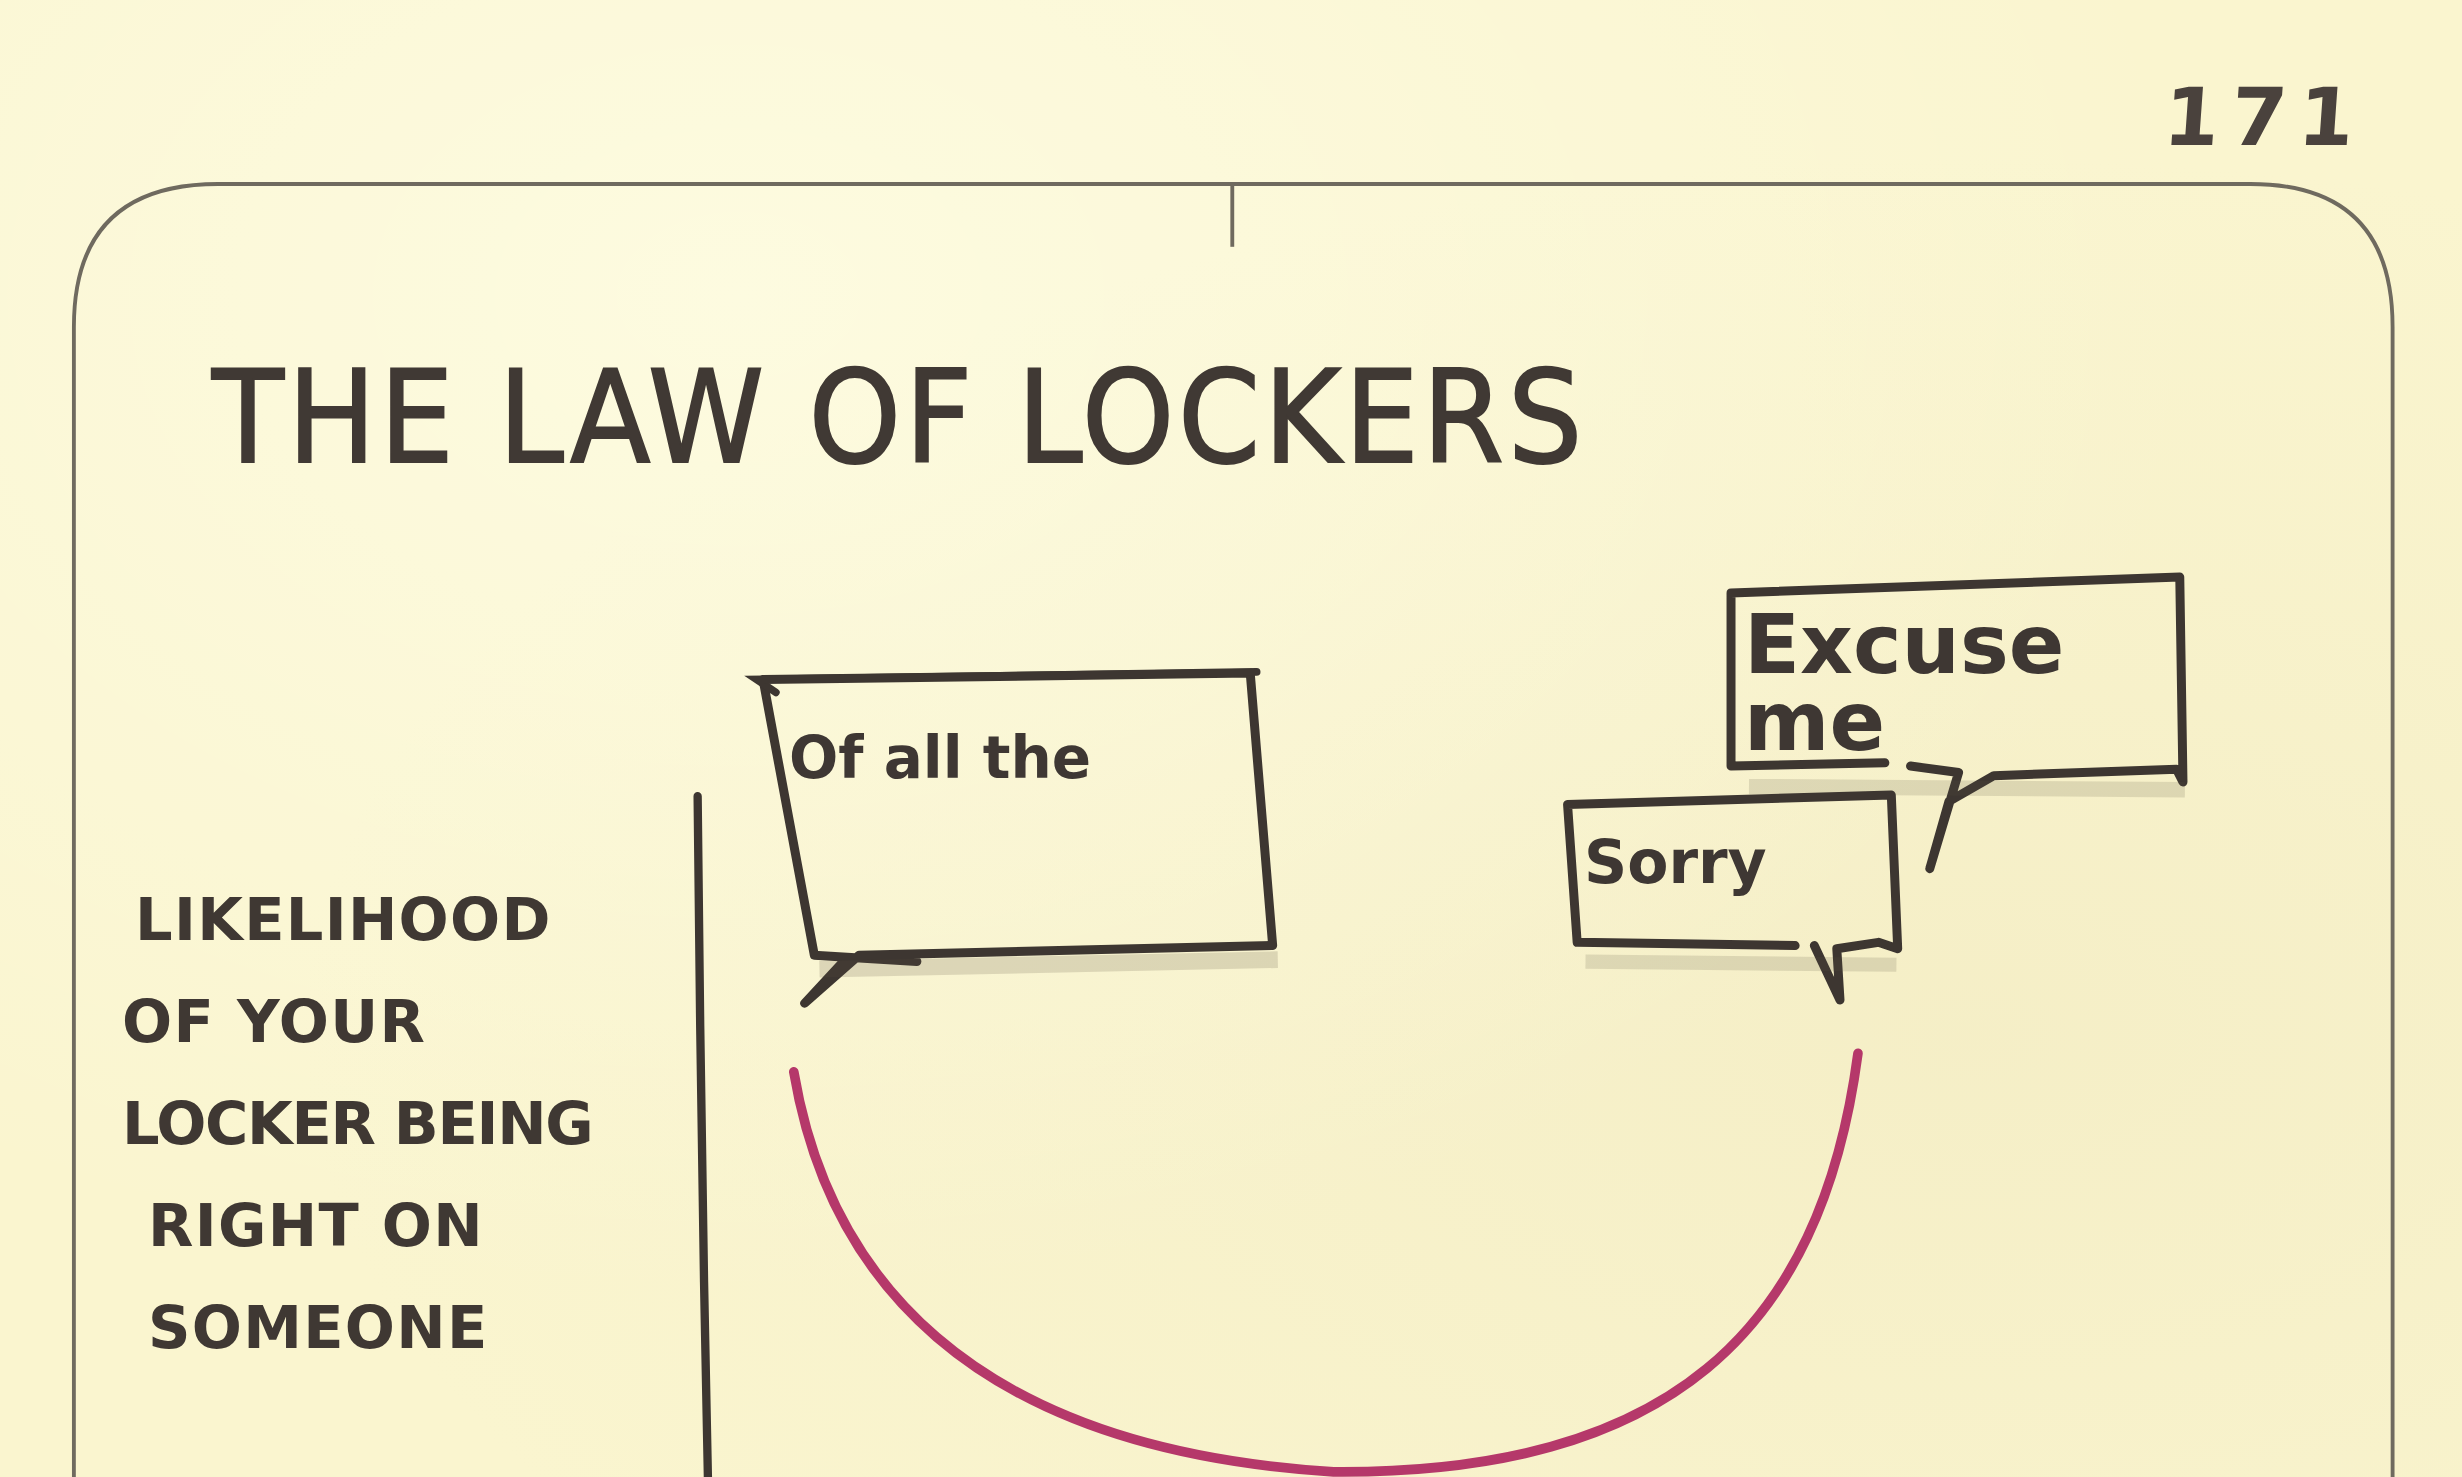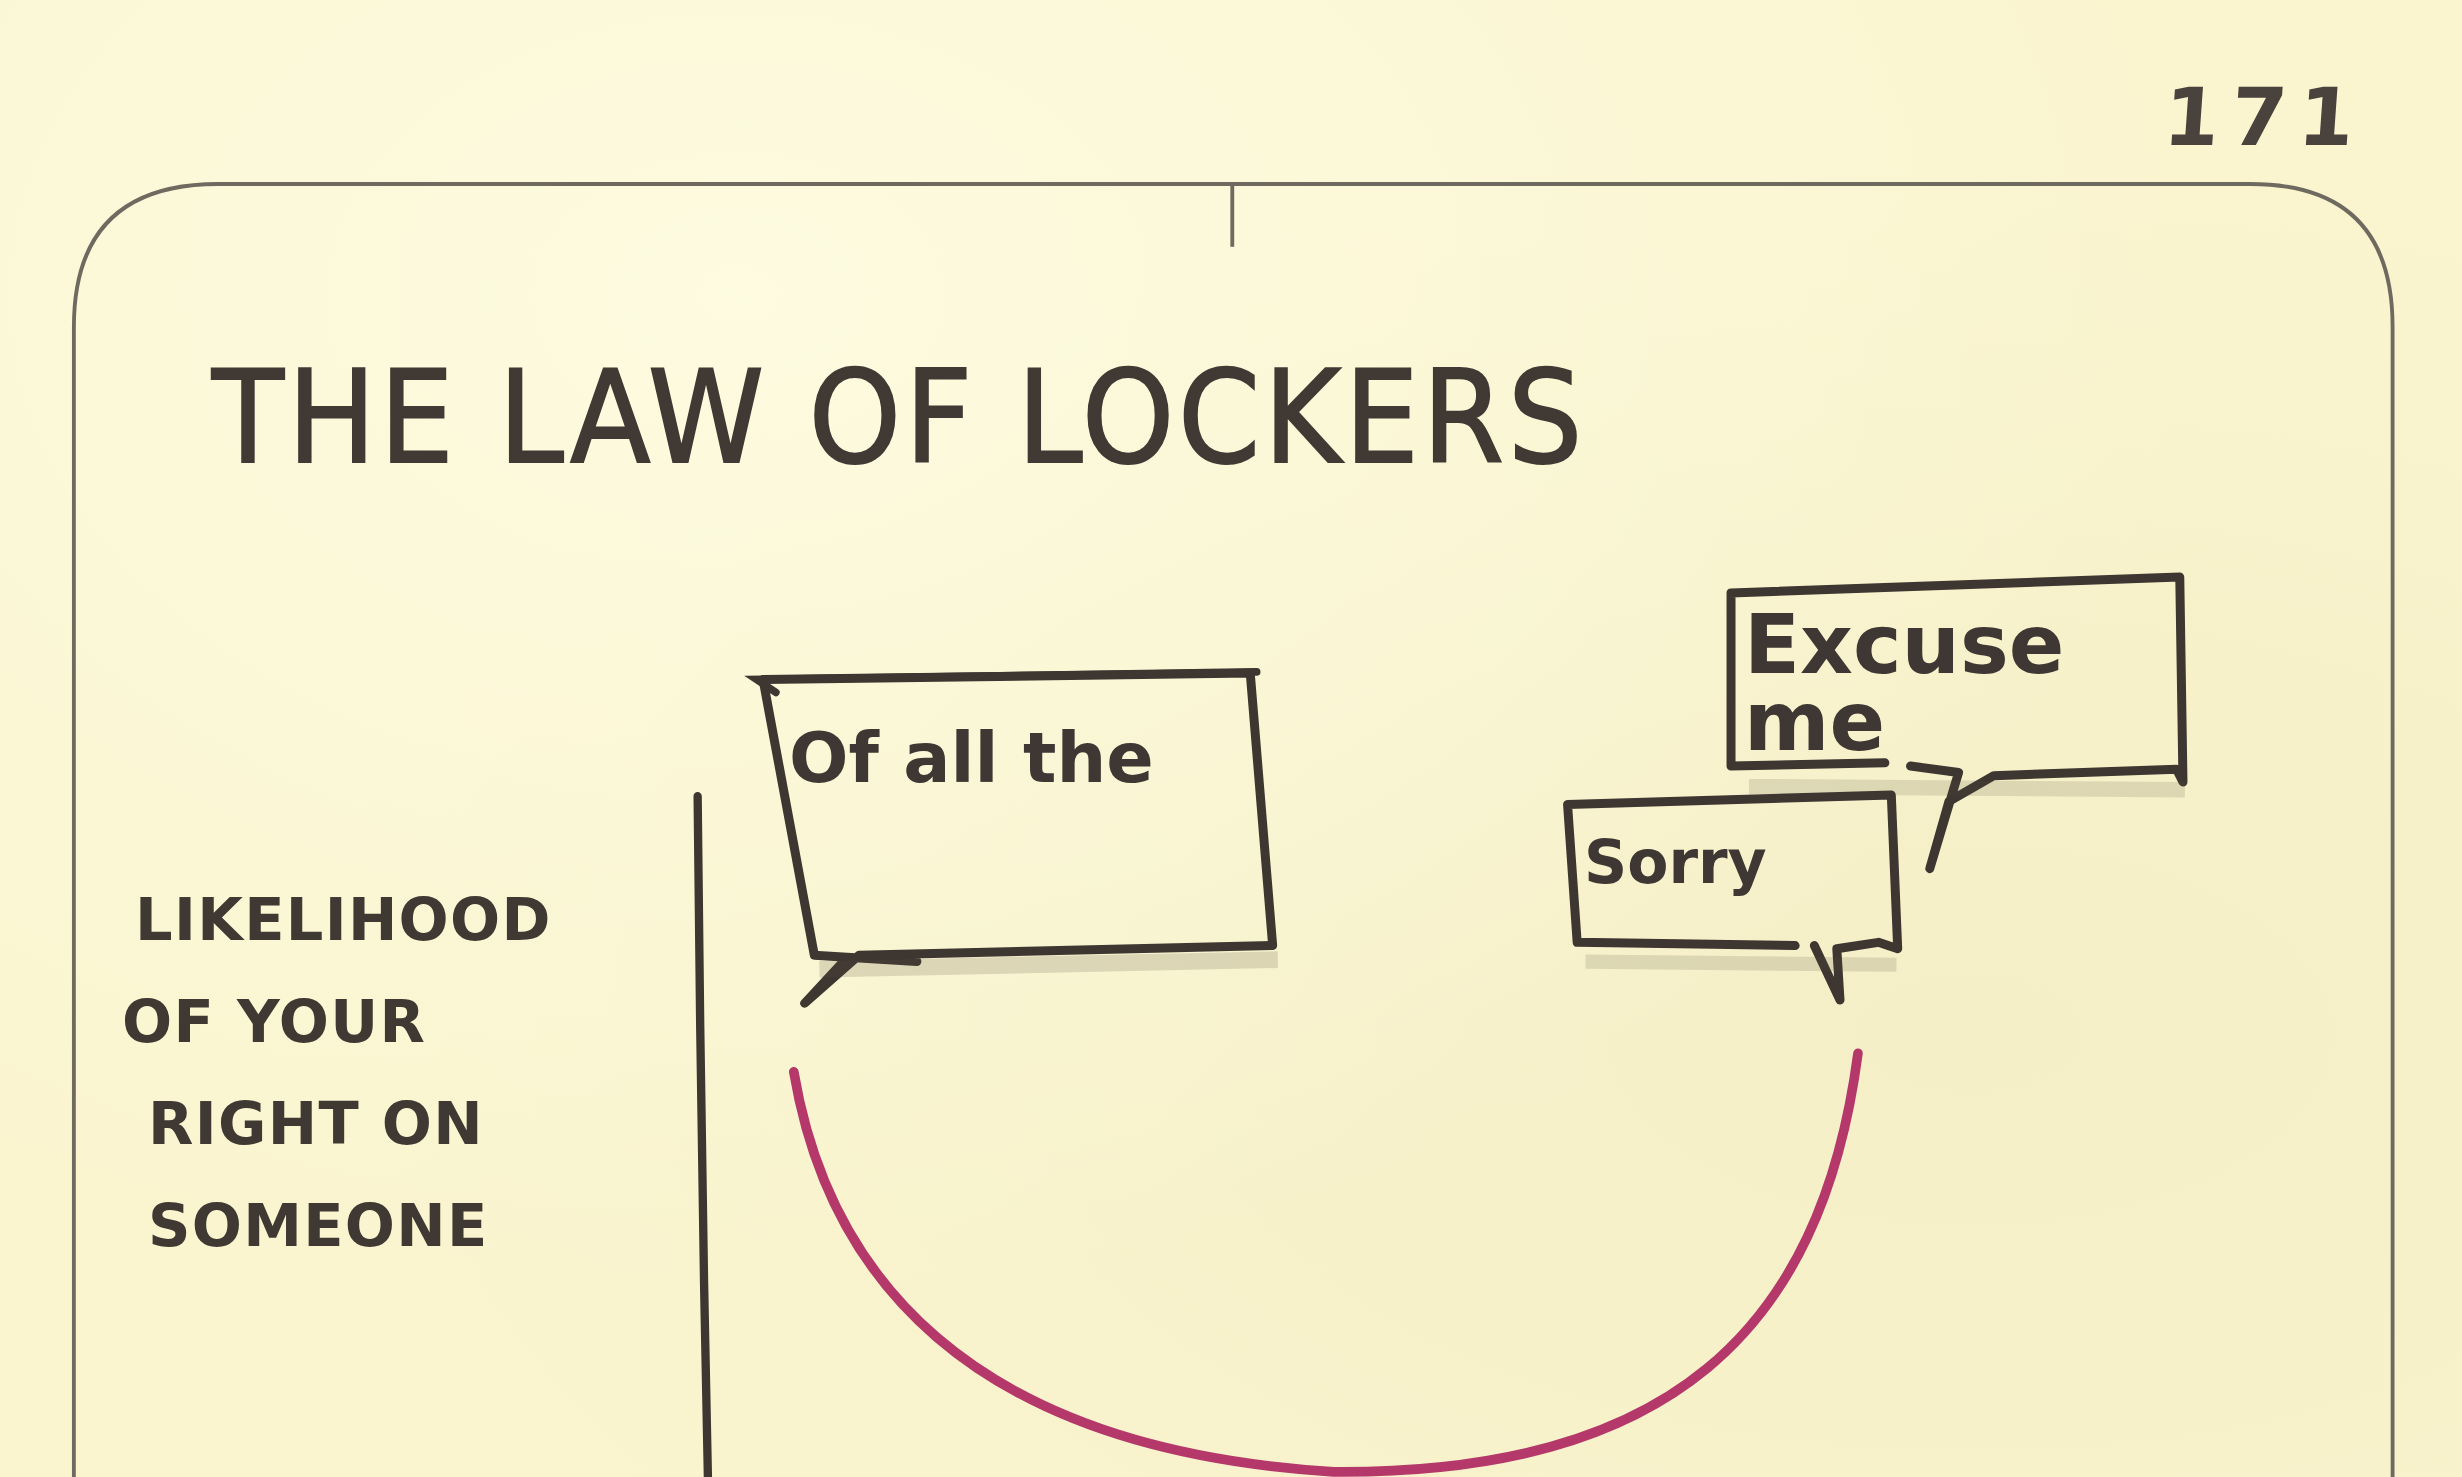--- a/index.html
+++ b/index.html
@@ -78,21 +78,21 @@
       font-family: "DejaVu Sans", sans-serif;
       font-weight: bold;
       color: #3e3733;
       text-align: left;
       white-space: nowrap;
     }
     .b1-text {
       left: 789px;
       top: 702px;
       width: 462px;
-      font-size: 70px;
+      font-size: 58px;
       line-height: 112px;
       text-align: left;
     }
     .b2-text {
       left: 1744px;
       top: 606px;
       width: 398px;
       font-size: 82px;
       line-height: 77px;
     }
@@ -134,20 +134,21 @@
   </g>
 
   <path d="M 1238 1672 C 1290 1980, 1500 2260, 2080 2296 C 2600 2300, 2840 2080, 2898 1643" fill="none" stroke="#b5386a" stroke-width="15" stroke-linecap="round"></path>
 </svg>
 
 <div class="title">THE LAW OF LOCKERS</div>
 
 <div class="ylabel">
   <div class="l1">LIKELIHOOD</div>
   <div class="l2">OF YOUR</div>
+  <div class="l3">LOCKER BEING</div>
   <div class="l4">RIGHT ON</div>
   <div class="l6">SOMEONE</div>
 </div>
 
 <div class="bubble-text b1-text">
   <div>Of all the</div>
 </div>
 
 <div class="bubble-text b2-text">
   <div>Excuse</div>

